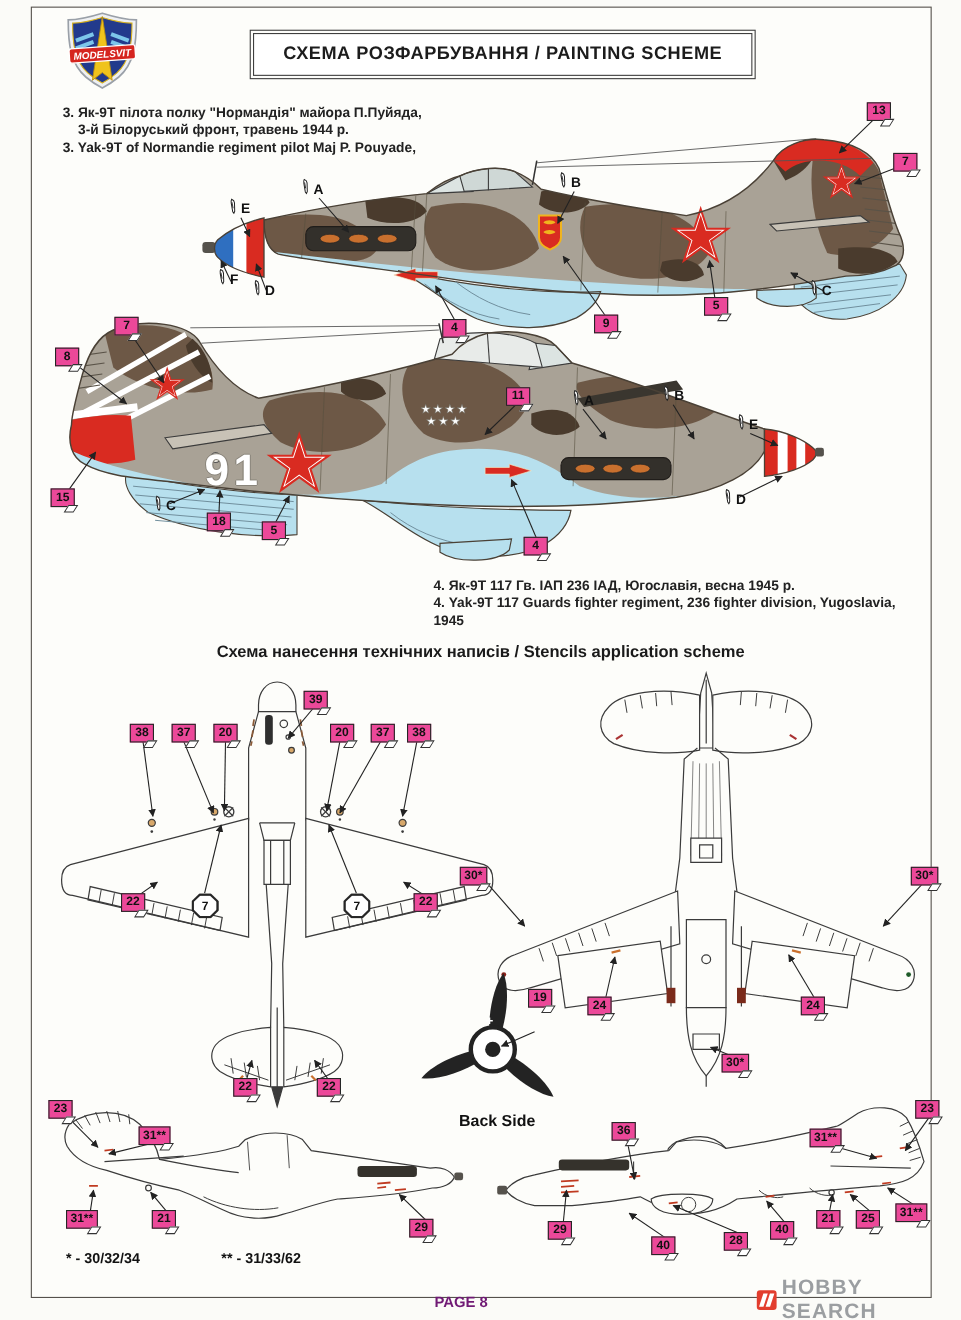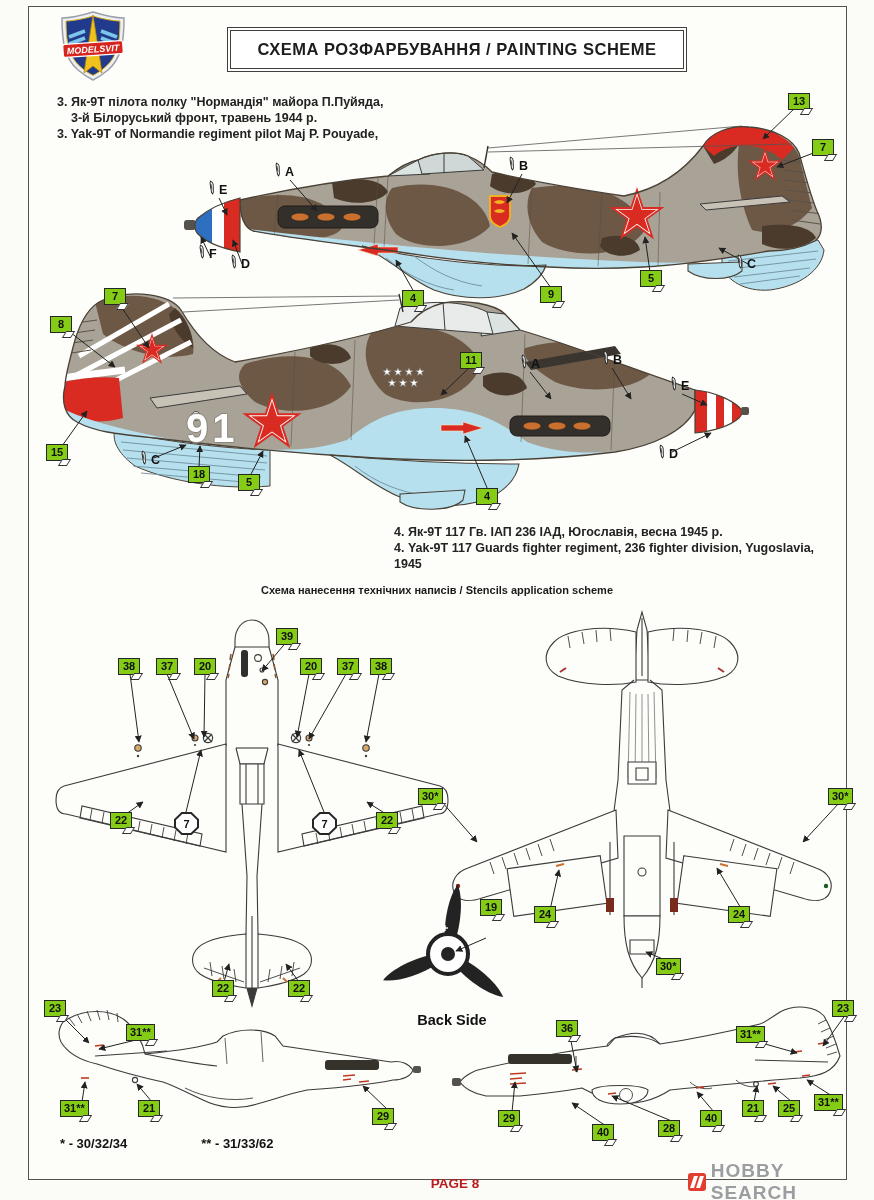--- a/index.html
+++ b/index.html
@@ -5,40 +5,40 @@
   html,body{margin:0;padding:0;}
   body{width:874px;height:1200px;position:relative;background:#fbfbf8;
        font-family:"Liberation Sans",sans-serif;overflow:hidden;}
   .abs{position:absolute;}
   .frame{left:28px;top:6px;width:817px;height:1172px;border:1.3px solid #55514c;background:#fdfdfa;}
   .titlebox{left:230px;top:30px;width:452px;height:37px;border:1.5px solid #3f3f3f;
             outline:1.5px solid #3f3f3f;outline-offset:2px;background:#fff;
             text-align:center;line-height:37px;font-weight:bold;font-size:16.5px;color:#1c1c1c;letter-spacing:.5px;}
   .cap{font-weight:bold;font-size:12.5px;color:#222;line-height:1.28;}
   .cap .ind{padding-left:14px;display:block;}
-  .sect-title{left:80px;top:584px;width:714px;text-align:center;font-weight:bold;font-size:11px;color:#1a1a1a;}
+  .sect-title{left:80px;top:584px;width:714px;text-align:center;font-weight:bold;font-size:15px;color:#1a1a1a;}
   
-  .co{position:absolute;min-width:14px;height:15px;line-height:15px;padding:0 3px;background:#84cc16;
+  .co{position:absolute;min-width:14px;height:15px;line-height:15px;padding:0 3px;background:#ec4899;
       border:1.5px solid #262626;font-weight:bold;font-size:11px;color:#111;text-align:center;z-index:30;}
   .co::after{content:'';position:absolute;right:-2px;bottom:-6px;width:7px;height:5px;background:#fff;
       border:1.1px solid #333;transform:skewX(-32deg);}
   .oct{position:absolute;width:25px;height:23px;background:#262626;z-index:30;
       clip-path:polygon(30% 0,70% 0,100% 32%,100% 68%,70% 100%,30% 100%,0 68%,0 32%);
       display:flex;align-items:center;justify-content:center;}
   .oct>span{width:21px;height:19px;background:#fff;clip-path:polygon(30% 0,70% 0,100% 32%,100% 68%,70% 100%,30% 100%,0 68%,0 32%);
       display:flex;align-items:center;justify-content:center;font-weight:bold;font-size:11px;color:#111;}
   
   .pref{position:absolute;display:flex;align-items:flex-start;gap:2px;z-index:25;}
   .pref b{font-size:12.5px;font-weight:bold;color:#111;margin-top:3px;}
   .pref svg{transform:rotate(-18deg);}
   .boardnum{left:186px;top:406px;font-size:40px;font-weight:bold;color:#fff;letter-spacing:4px;z-index:6;
       text-shadow:-1px 0 #8a857b,1px 0 #8a857b,0 -1px #8a857b,0 1px #8a857b;font-family:"Liberation Sans",sans-serif;}
   .backside{left:392px;top:1012px;width:120px;text-align:center;font-weight:bold;font-size:14.5px;color:#111;}
   .footnote{left:60px;top:1136px;font-weight:bold;font-size:13px;color:#111;display:flex;gap:74px;}
-  .pagenum{left:395px;top:1176px;width:120px;text-align:center;font-weight:bold;font-size:13.5px;color:#b91c1c;}
+  .pagenum{left:395px;top:1176px;width:120px;text-align:left;font-weight:bold;font-size:13.5px;color:#701a75;}
   .wm{left:688px;top:1160px;display:flex;align-items:center;gap:5px;z-index:40;}
   .wm .ic{width:18px;height:18px;background:#e23d2e;border-radius:3px;position:relative;}
   .wm .ic::after{content:'';position:absolute;left:4px;top:3px;width:4px;height:12px;background:#fff;transform:skewX(-18deg);}
   .wm .ic::before{content:'';position:absolute;left:10px;top:3px;width:4px;height:12px;background:#fff;transform:skewX(-18deg);}
   .wm .tx{font-weight:bold;font-size:19px;color:#9b9ea1;letter-spacing:1px;}
   svg{display:block;}
   .lineart path,.lineart line,.lineart circle,.lineart rect,.lineart ellipse,.lineart polyline{vector-effect:non-scaling-stroke;}
 </style>
 </head>
 <body>

